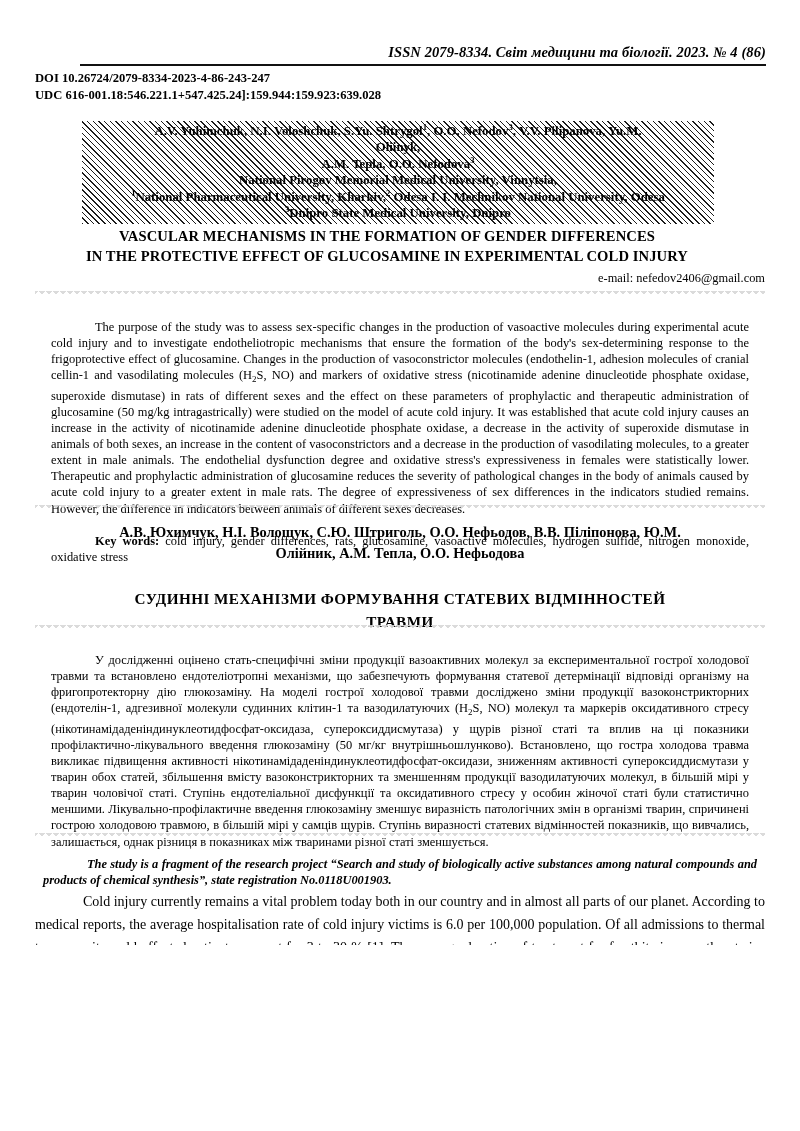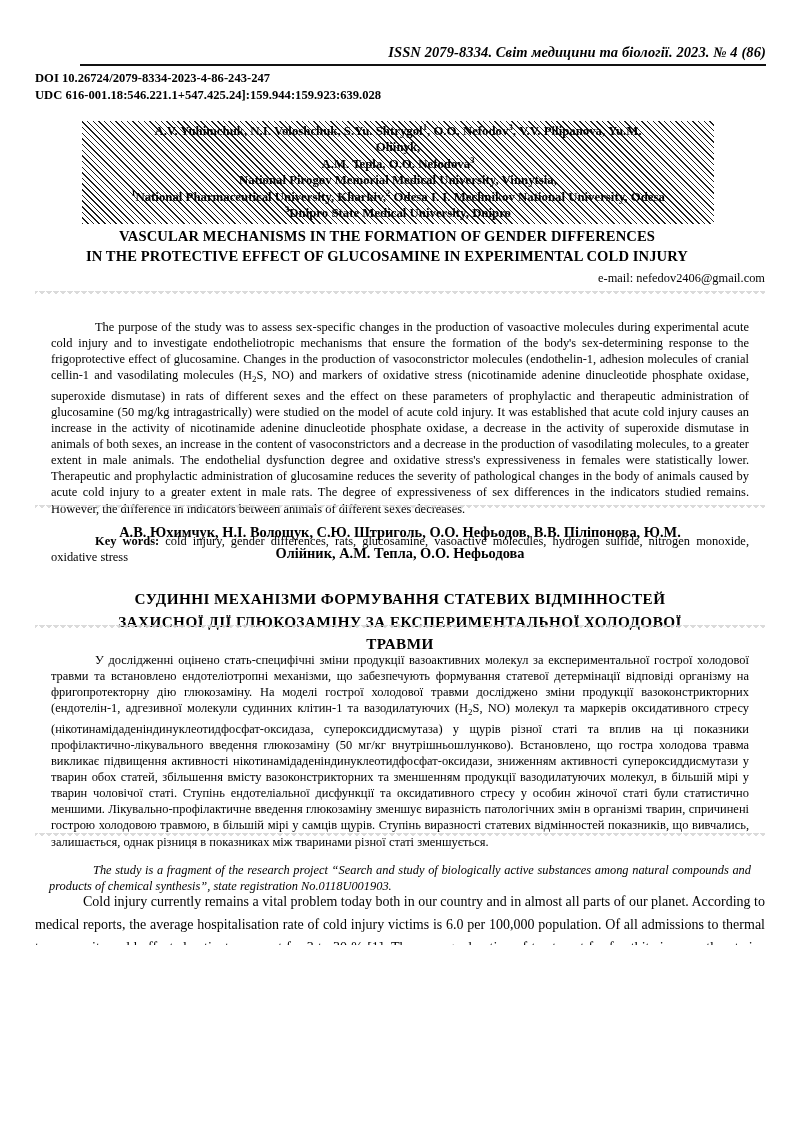--- a/index.html
+++ b/index.html
@@ -163,21 +163,21 @@
   .funding {
     position: absolute;
     top: 848px;
     left: 35px;
     width: 730px;
     font-style: italic;
     font-size: 12.4px;
     line-height: 16.2px;
     text-align: justify;
   }
-  .funding p { margin: 14px; text-indent: 44px; }
+  .funding p { margin: 8px; text-indent: 44px; font-weight: bold; }
 
   
   .body-text {
     position: absolute;
     top: 890px;
     left: 35px;
     width: 730px;
     font-size: 14px;
     line-height: 23.2px;
     text-align: justify;
@@ -243,21 +243,20 @@
 
   <div class="zigzag" style="top:505px"></div>
 
   <div class="authors-ua">
     <div>А.В. Юхимчук, Н.І. Волощук, С.Ю. Штриголь, О.О. Нефьодов, В.В. Піліпонова, Ю.М.</div>
     <div>Олійник, А.М. Тепла, О.О. Нефьодова</div>
   </div>
 
   <div class="title-ua">
     <div>СУДИННІ МЕХАНІЗМИ ФОРМУВАННЯ СТАТЕВИХ ВІДМІННОСТЕЙ</div>
-    <div>ЗАХИСНОЇ ДІЇ ГЛЮКОЗАМІНУ ЗА ЕКСПЕРИМЕНТАЛЬНОЇ ХОЛОДОВОЇ</div>
     <div>ТРАВМИ</div>
   </div>
 
   <div class="zigzag" style="top:625px"></div>
 
   <div class="abstract" style="top:636px">
     <p><span>У дослідженні оцінено стать-специфічні зміни продукції вазоактивних молекул за експериментальної гострої холодової травми та встановлено ендотеліотропні механізми, що забезпечують формування статевої детермінації відповіді організму на фригопротекторну дію глюкозаміну. На моделі гострої холодової травми досліджено зміни продукції вазоконстрикторних (ендотелін-1, адгезивної молекули судинних клітин-1 та вазодилатуючих (H</span><sub>2</sub><span>S, NO) молекул та маркерів оксидативного стресу (нікотинамідаденіндинуклеотидфосфат-оксидаза, супероксиддисмутаза) у щурів різної статі та вплив на ці показники профілактично-лікувального введення глюкозаміну (50 мг/кг внутрішньошлунково). Встановлено, що гостра холодова травма викликає підвищення активності нікотинамідаденіндинуклеотидфосфат-оксидази, зниженням активності супероксиддисмутази у тварин обох статей, збільшення вмісту вазоконстрикторних та зменшенням продукції вазодилатуючих молекул, в більшій мірі у тварин чоловічої статі. Ступінь ендотеліальної дисфункції та оксидативного стресу у особин жіночої статі були статистично меншими. Лікувально-профілактичне введення глюкозаміну зменшує виразність патологічних змін в організмі тварин, спричинені гострою холодовою травмою, в більшій мірі у самців щурів. Ступінь виразності статевих відмінностей показників, що вивчались, залишається, однак різниця в показниках між тваринами різної статі зменшується.</span></p>
   </div>
 
   <div class="zigzag" style="top:833px"></div>

